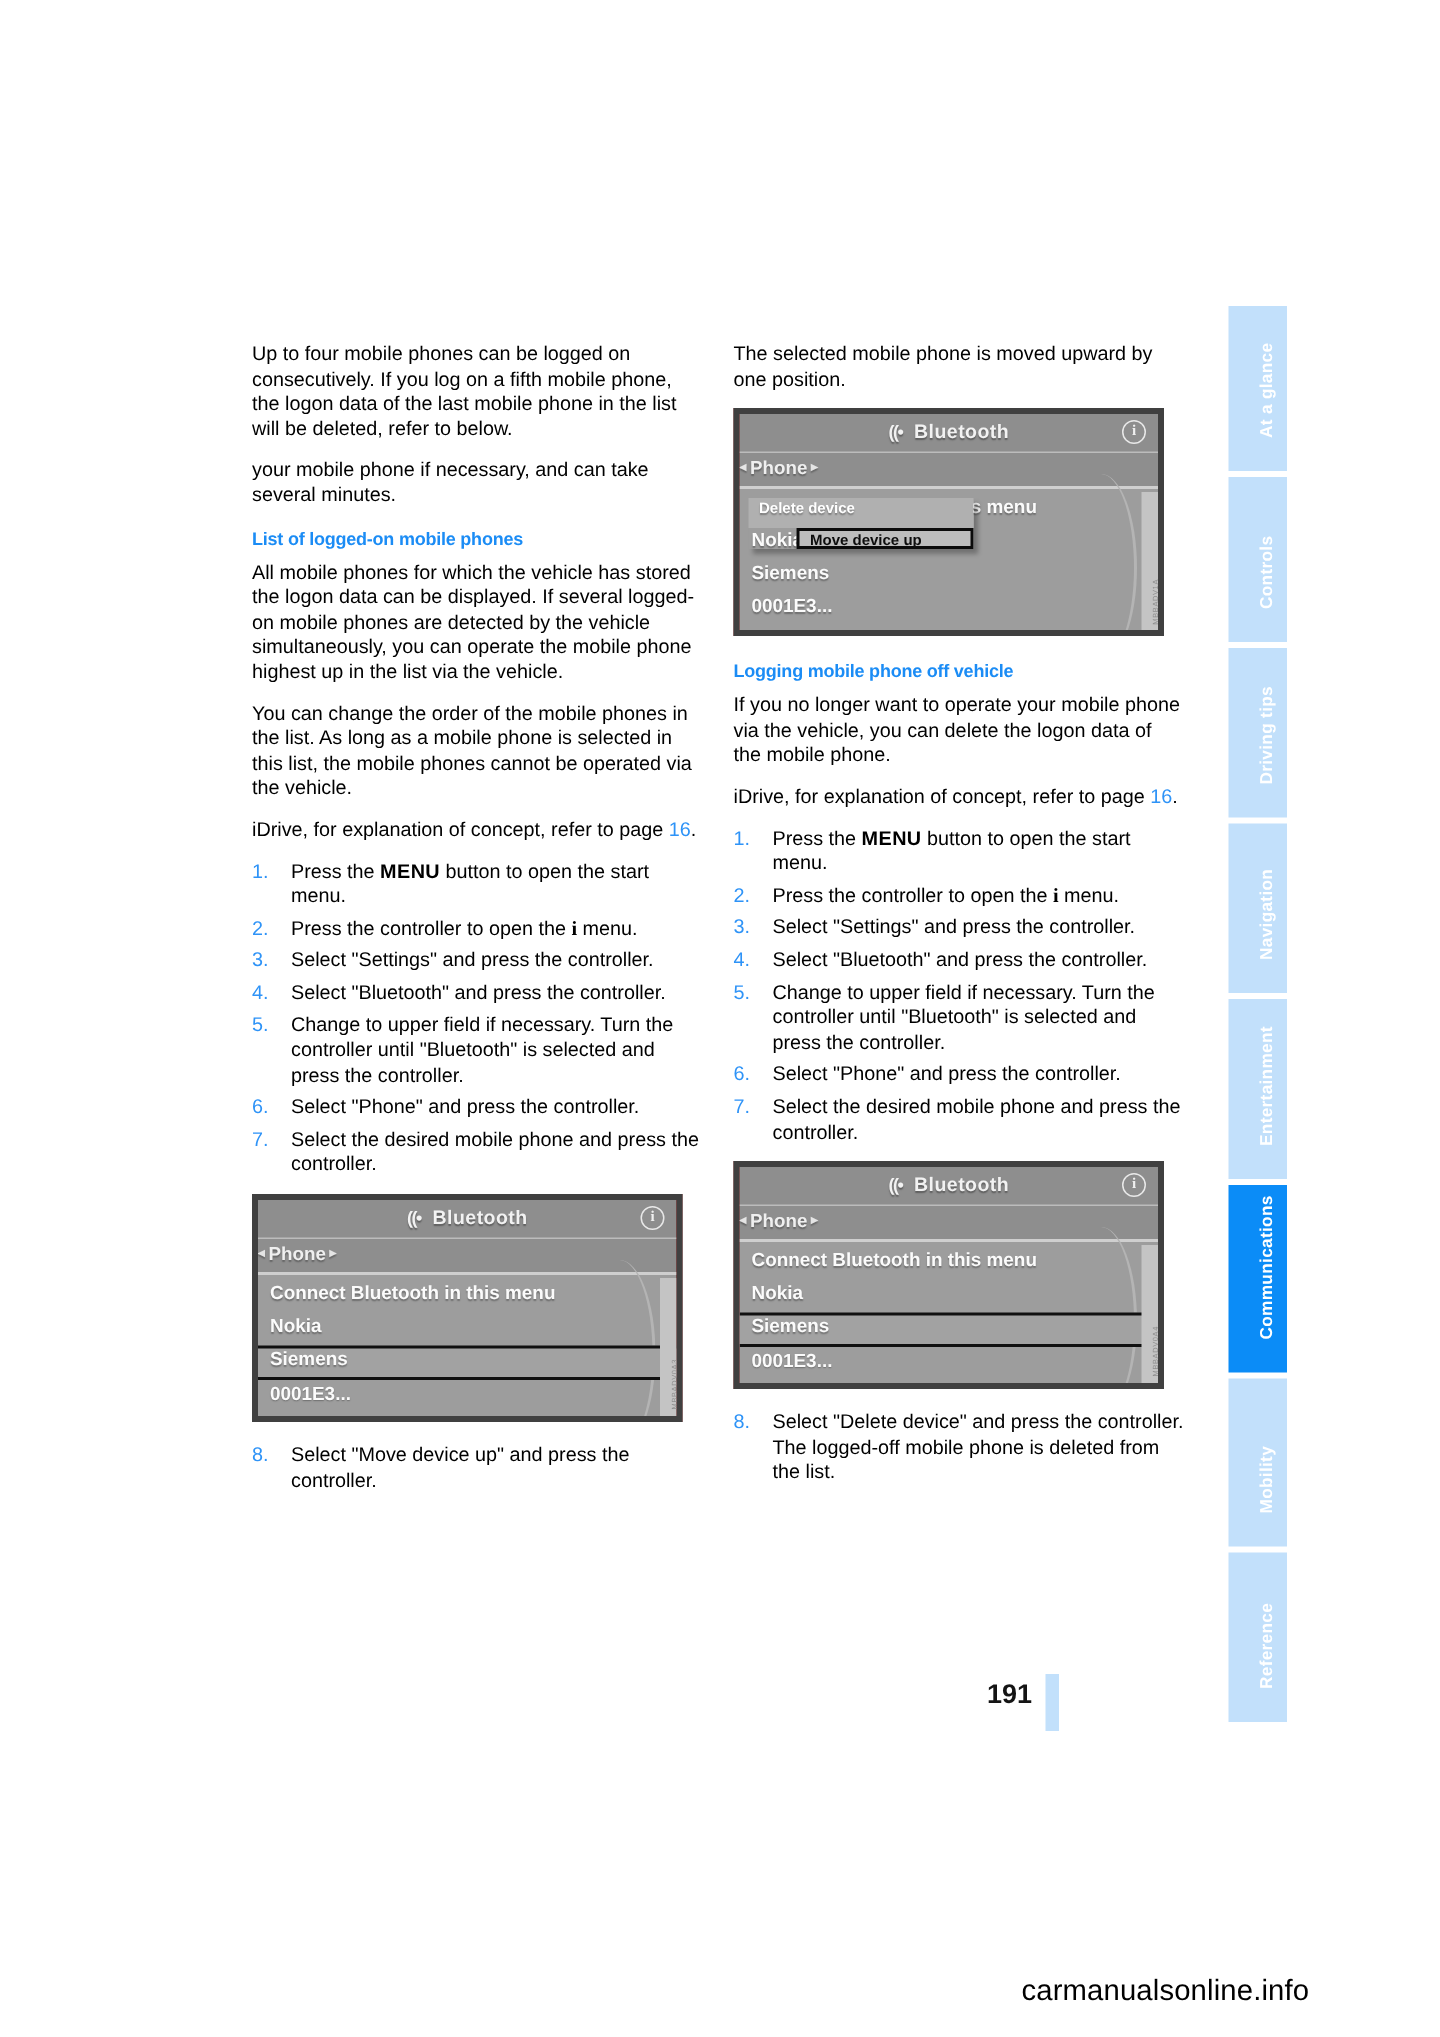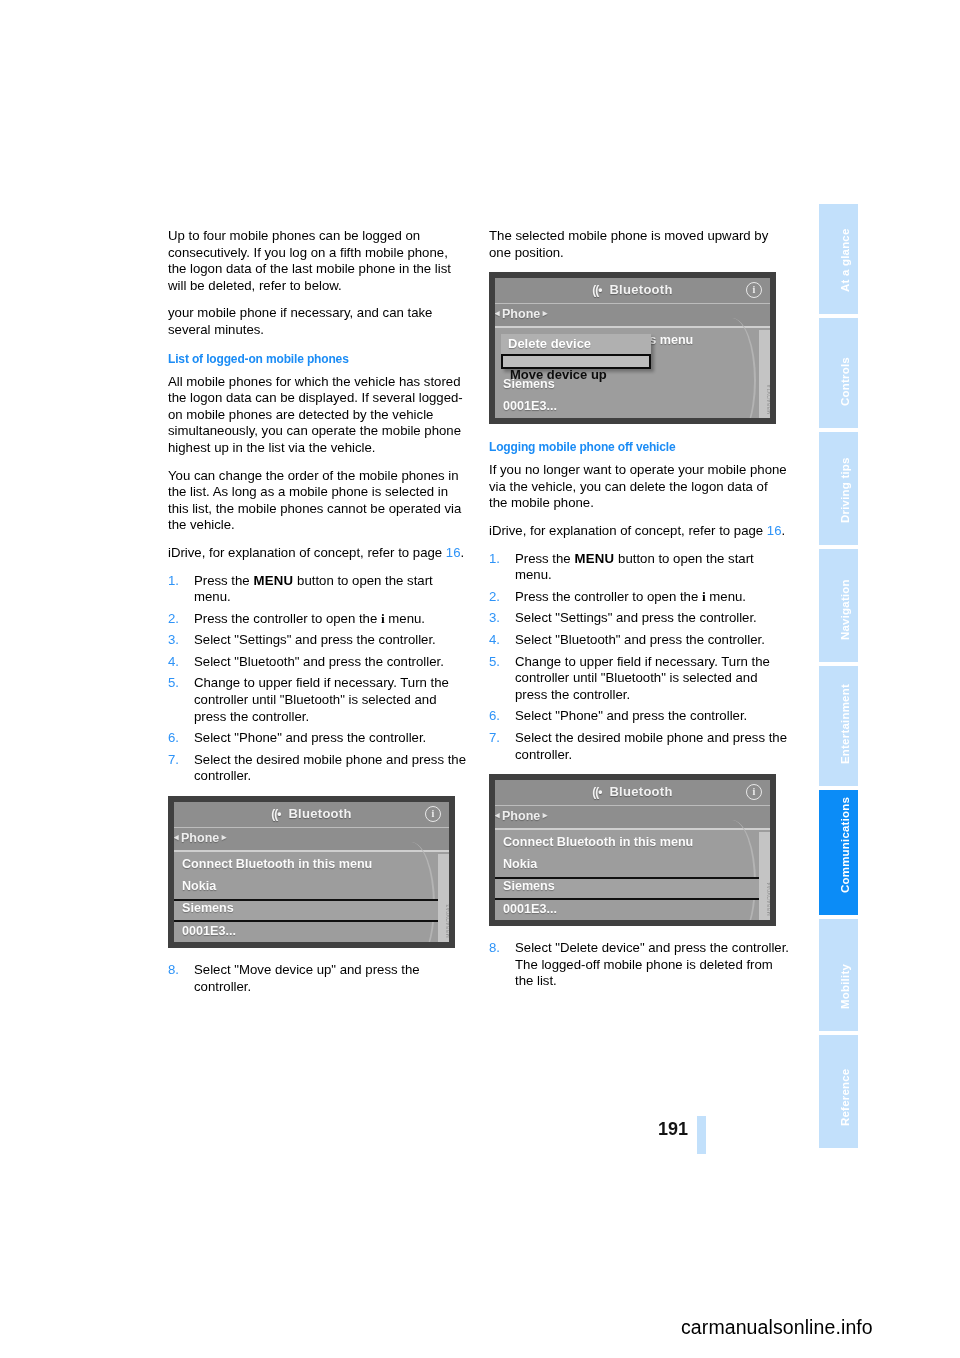--- a/index.html
+++ b/index.html
@@ -100,21 +100,21 @@
   ol.steps li .sub { display: block; }
 
   
   .shot {
     position: relative;
     width: 287px;
     height: 152px;
     background: #7f1d1d;
     margin: 10px 0 14px 0;
     overflow: hidden;
-    border: 6px solid #404040;
+    border: 4px solid #404040;
   }
   .shot .topbar {
     position: relative;
     height: 26px;
     background: #8e8e8e;
     border-bottom: 1px solid #bcbcbc;
   }
   .shot .topbar .title {
     position: absolute;
     left: 0; right: 0; top: 4px;
@@ -213,34 +213,35 @@
     position: absolute;
     left: 6px;
     top: 56px;
     width: 150px;
     z-index: 6;
     box-shadow: 3px 3px 3px rgba(0,0,0,.28);
   }
   .popup .pitem {
     height: 20px;
     padding: 2px 0 0 7px;
-    font-size: 13px;
+    font-size: 10px;
     font-weight: bold;
     background: #b0b0b0;
     color: #ffffff;
     text-shadow: 0 1px 1px rgba(0,0,0,.3);
     white-space: nowrap;
   }
   .popup .pitem.sel {
     background: #bdbdbd;
     color: #0d0d0d;
     text-shadow: none;
     border: 2px solid #0b0b0b;
     height: 14px;
-    padding-top: 11px;
+    padding-top: 1px;
+    margin-left: 32px;
   }
 
   
   .shotcode {
     position: absolute;
     right: -2px;
     bottom: 4px;
     font-size: 5px;
     color: #8e8e8e;
     writing-mode: vertical-rl;

